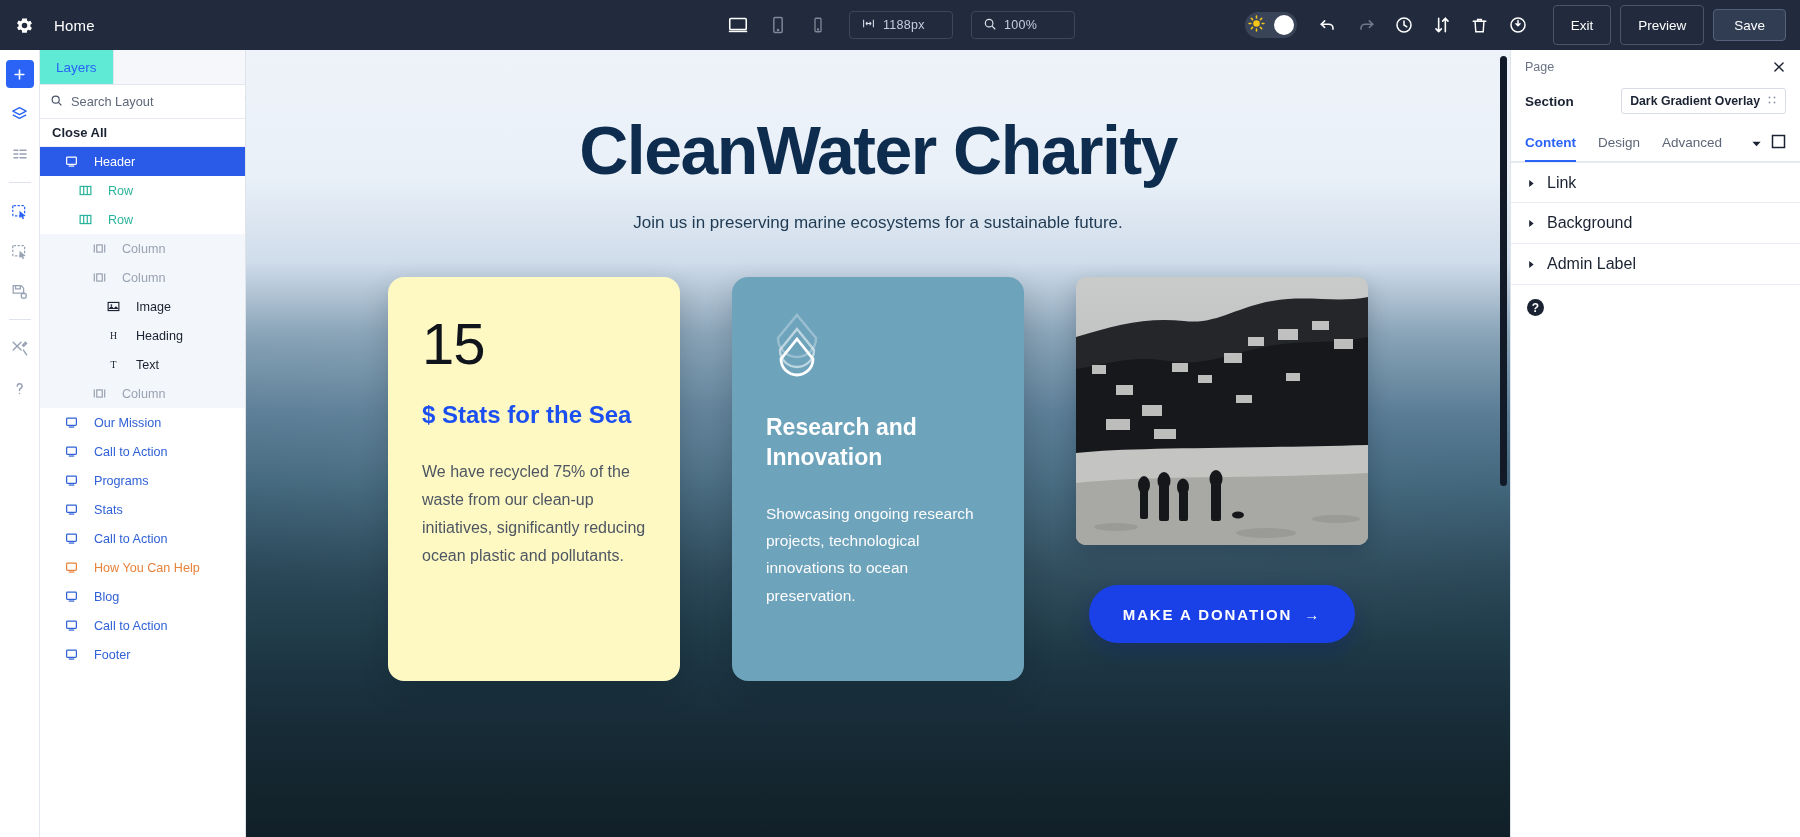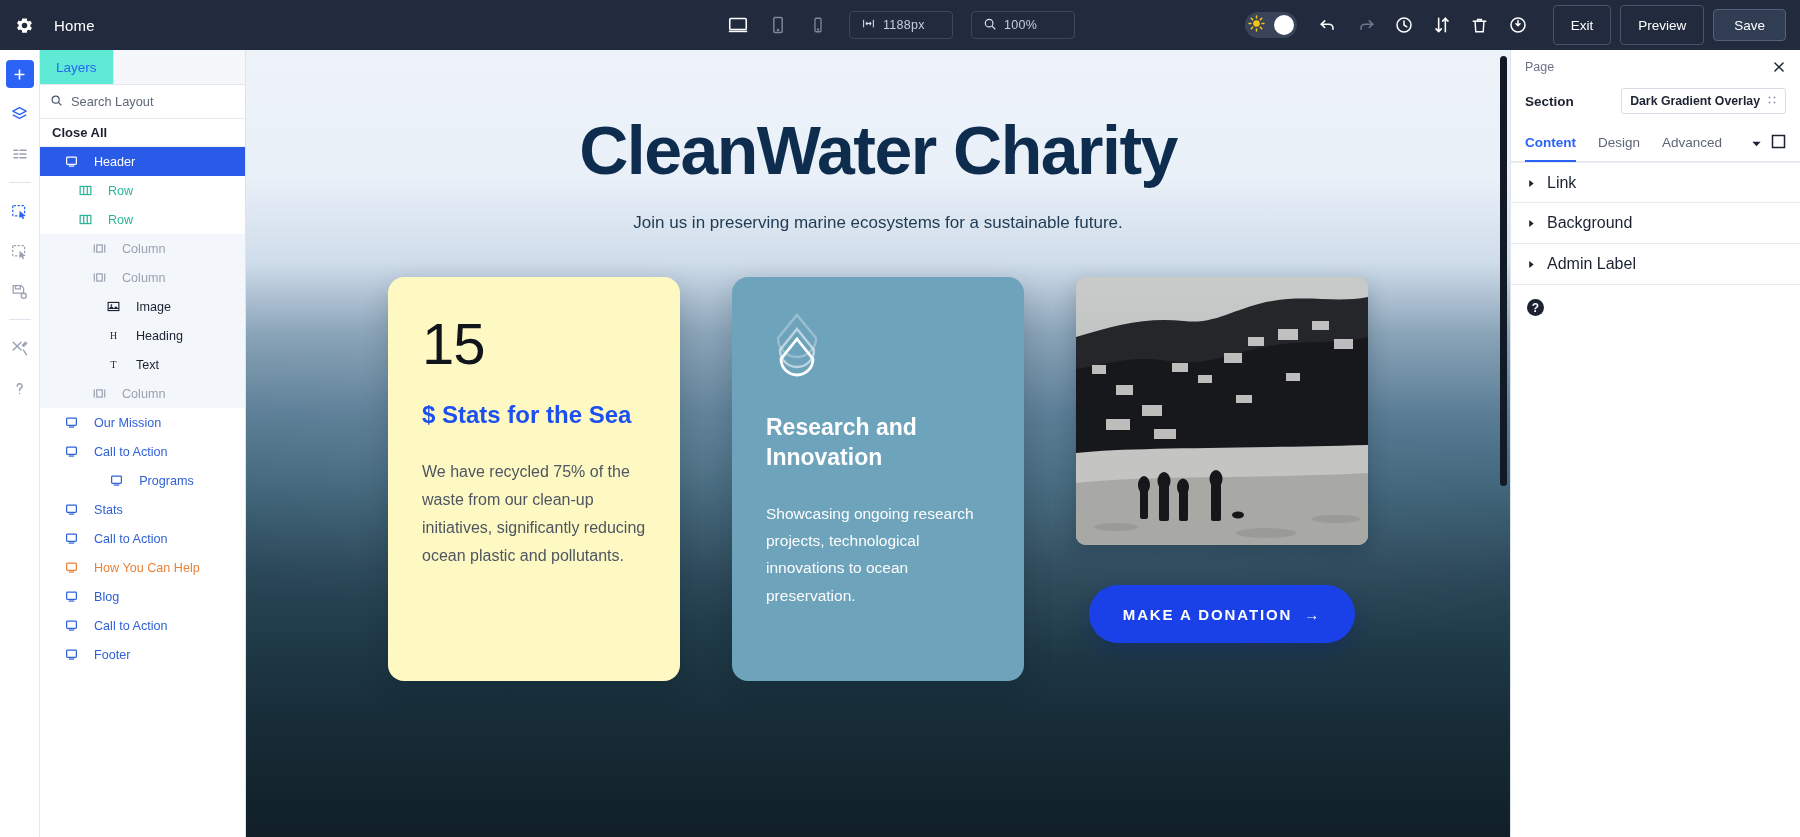--- a/index.html
+++ b/index.html
@@ -496,21 +496,21 @@
           </div>
           <div class="node blue" style="padding-left: 24px;">
             <span class="ic">
               <svg width="13" height="13" viewBox="0 0 16 16" fill="none" stroke="#3061d6" stroke-width="1.5">
                 <rect x="2" y="2.6" width="12" height="9" rx="1"></rect>
                 <path d="M4.6 13.6h6.8"></path>
               </svg>
             </span>
             <span class="lbl">Call to Action</span>
           </div>
-          <div class="node blue" style="padding-left: 24px; justify-content: center;">
+          <div class="node blue" style="padding-left: 24px;">
             <span class="ic">
               <svg width="13" height="13" viewBox="0 0 16 16" fill="none" stroke="#3061d6" stroke-width="1.5">
                 <rect x="2" y="2.6" width="12" height="9" rx="1"></rect>
                 <path d="M4.6 13.6h6.8"></path>
               </svg>
             </span>
             <span class="lbl">Programs</span>
           </div>
           <div class="node blue" style="padding-left: 24px;">
             <span class="ic">

